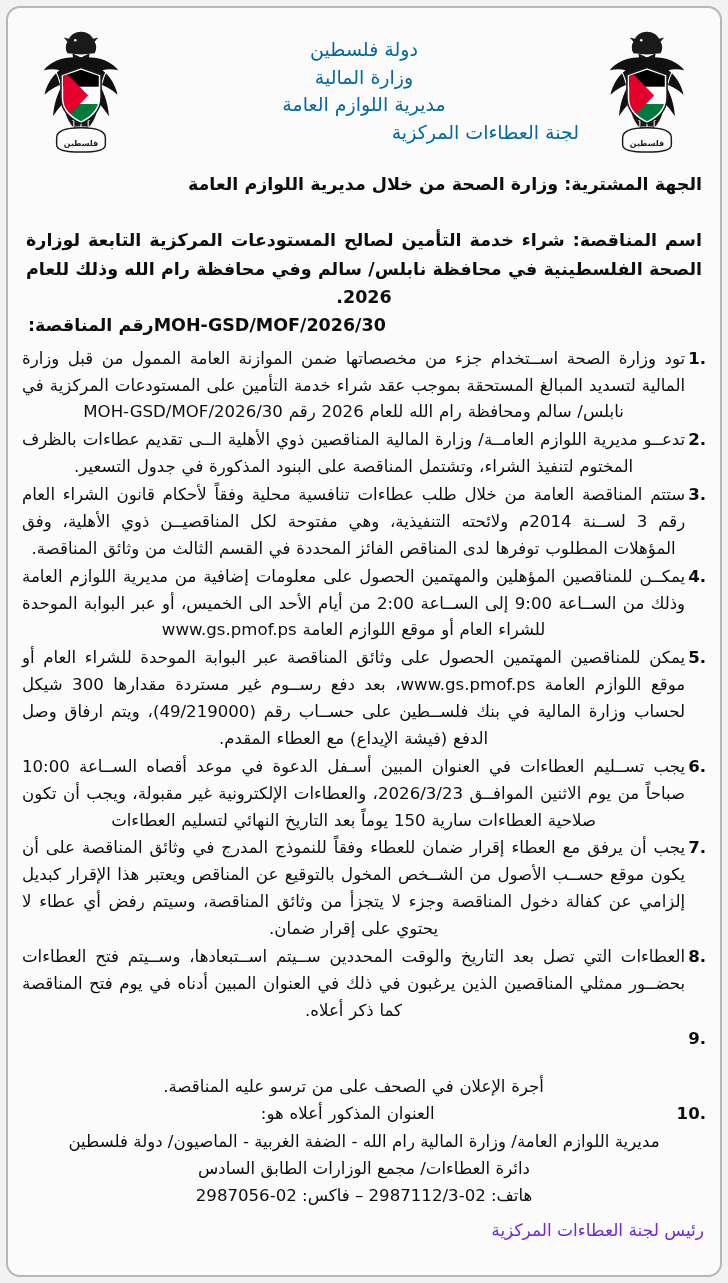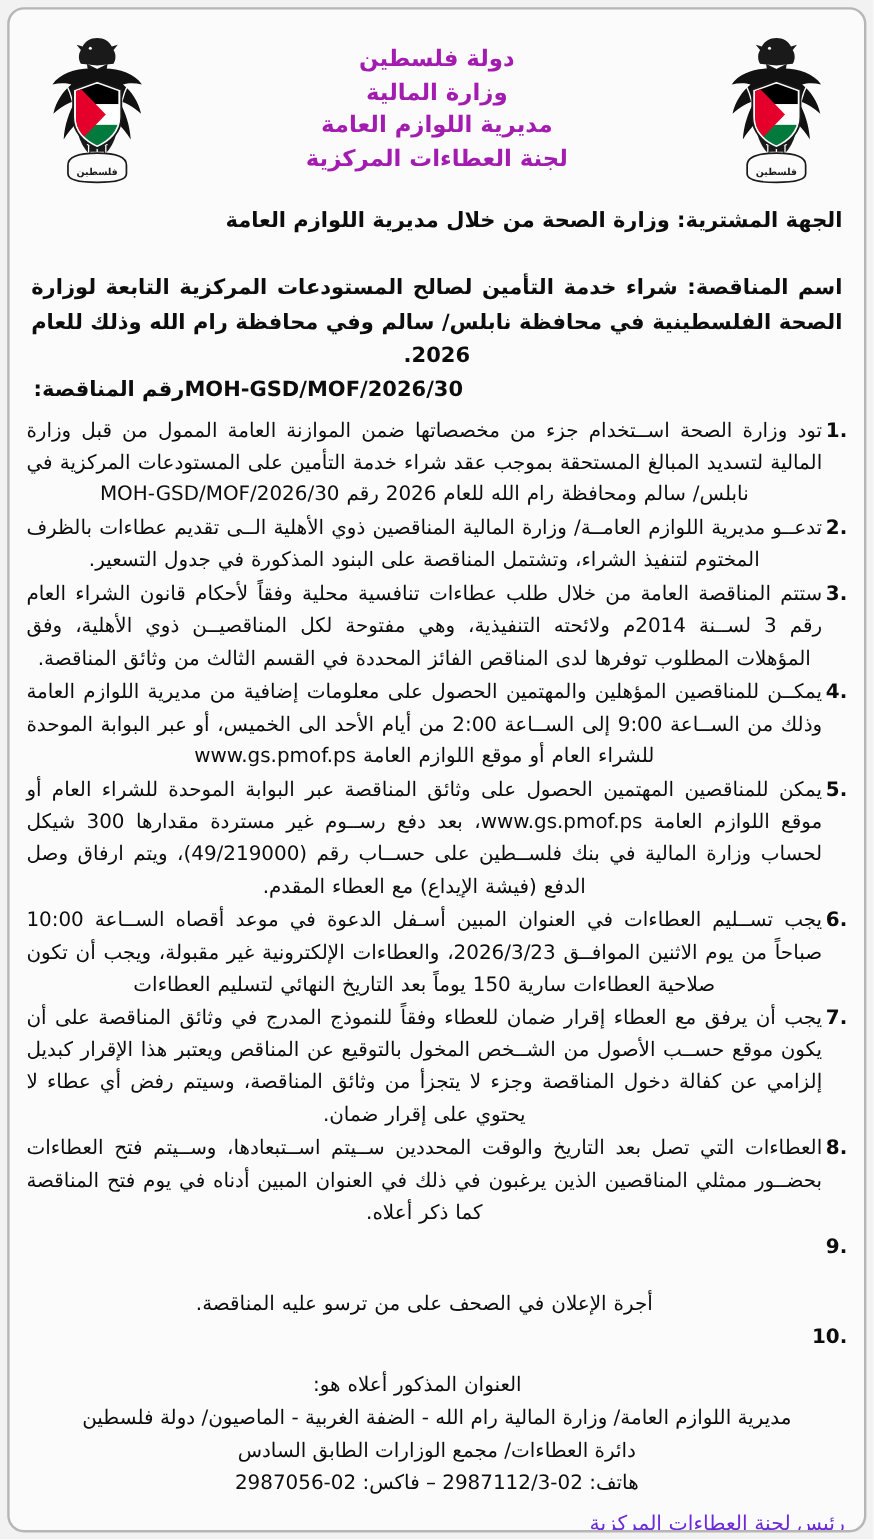--- a/index.html
+++ b/index.html
@@ -51,29 +51,29 @@
   .emblem.left  { left: 16px; }
   .emblem.right { right: 16px; }
   .emblem svg { width: 100%; height: 100%; display: block; }
 
   .header-titles {
     text-align: center;
     padding-top: 18px;
     width: 430px;
   }
   .header-titles div {
-    font-weight: bold;
-    color: #a21caf;
+    font-weight: normal;
+    color: #0369a1;
     letter-spacing: 0;
     line-height: 1.45;
   }
   .ht1 { font-size: 19px; }
   .ht2 { font-size: 19px; }
   .ht3 { font-size: 19px; }
-  .ht4 { font-size: 19px; }
+  .ht4 { font-size: 19px; text-align: right; }
 
   
   .meta {
     text-align: right;
     direction: rtl;
     padding: 2px 4px 0 4px;
   }
   .meta-line {
     font-weight: bold;
     font-size: 17.5px;
@@ -295,21 +295,21 @@
       <div class="item">
         <span class="marker">.8</span>
         <span class="text">العطاءات التي تصل بعد التاريخ والوقت المحددين ســيتم اســتبعادها، وســيتم فتح العطاءات بحضــور ممثلي المناقصين الذين يرغبون في ذلك في العنوان المبين أدناه في يوم فتح المناقصة كما ذكر أعلاه.</span>
       </div>
       <div class="item">
         <span class="marker">.9</span>
         <span class="text" style="text-align-last:center;margin-top:48px;">أجرة الإعلان في الصحف على من ترسو عليه المناقصة.</span>
       </div>
       <div class="item">
         <span class="marker">.10</span>
-        <span class="text" style="text-align-last:center;margin-top:40px;">العنوان المذكور أعلاه هو:</span>
+        <span class="text" style="text-align-last:center;">العنوان المذكور أعلاه هو:</span>
       </div>
     </div>
 
     <div class="address-block">
       <div>مديرية اللوازم العامة/ وزارة المالية رام الله - الضفة الغربية - الماصيون/ دولة فلسطين</div>
       <div>دائرة العطاءات/ مجمع الوزارات الطابق السادس</div>
       <div>هاتف: 02-2987112/3 – فاكس: 02-2987056</div>
     </div>
 
     <div class="footer">

